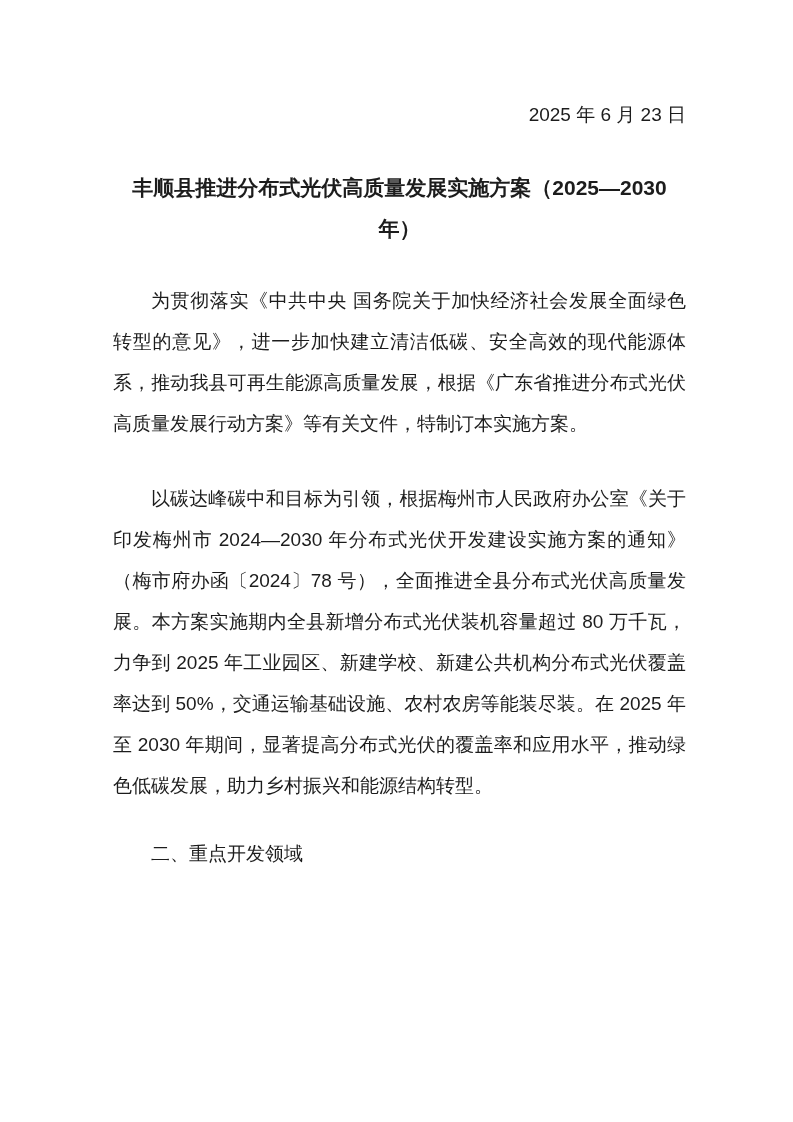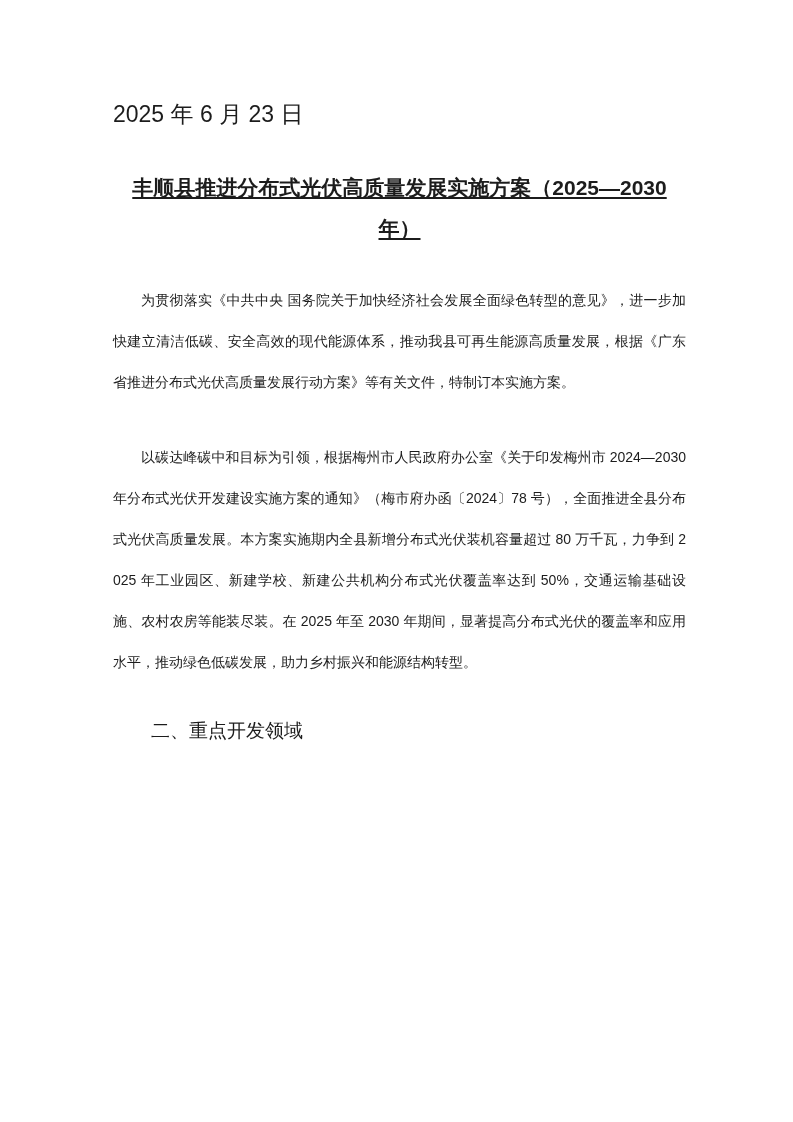--- a/index.html
+++ b/index.html
@@ -14,35 +14,34 @@
       height: 1122px;
       margin: 0;
       padding: 94px 107px 0 113px;
       background: #ffffff;
       color: #1c1c1c;
       
       font-family: "Liberation Sans", serif;
       overflow: hidden;
     }
     .date-line {
-      font-size: 23px;
+      font-size: 19px;
       line-height: 41px;
-      text-align: left;
+      text-align: right;
       white-space: nowrap;
     }
     .doc-title {
       margin-top: 32px;
       font-size: 21px;
       line-height: 41px;
       font-weight: bold;
       text-align: center;
-      text-decoration: underline;
     }
     .para {
-      font-size: 14px;
+      font-size: 19px;
       line-height: 41px;
       text-align: justify;
       text-indent: 2em;
       word-break: break-all;
       overflow-wrap: anywhere;
     }
     .section-heading {
       font-size: 19px;
       line-height: 41px;
       text-indent: 2em;

